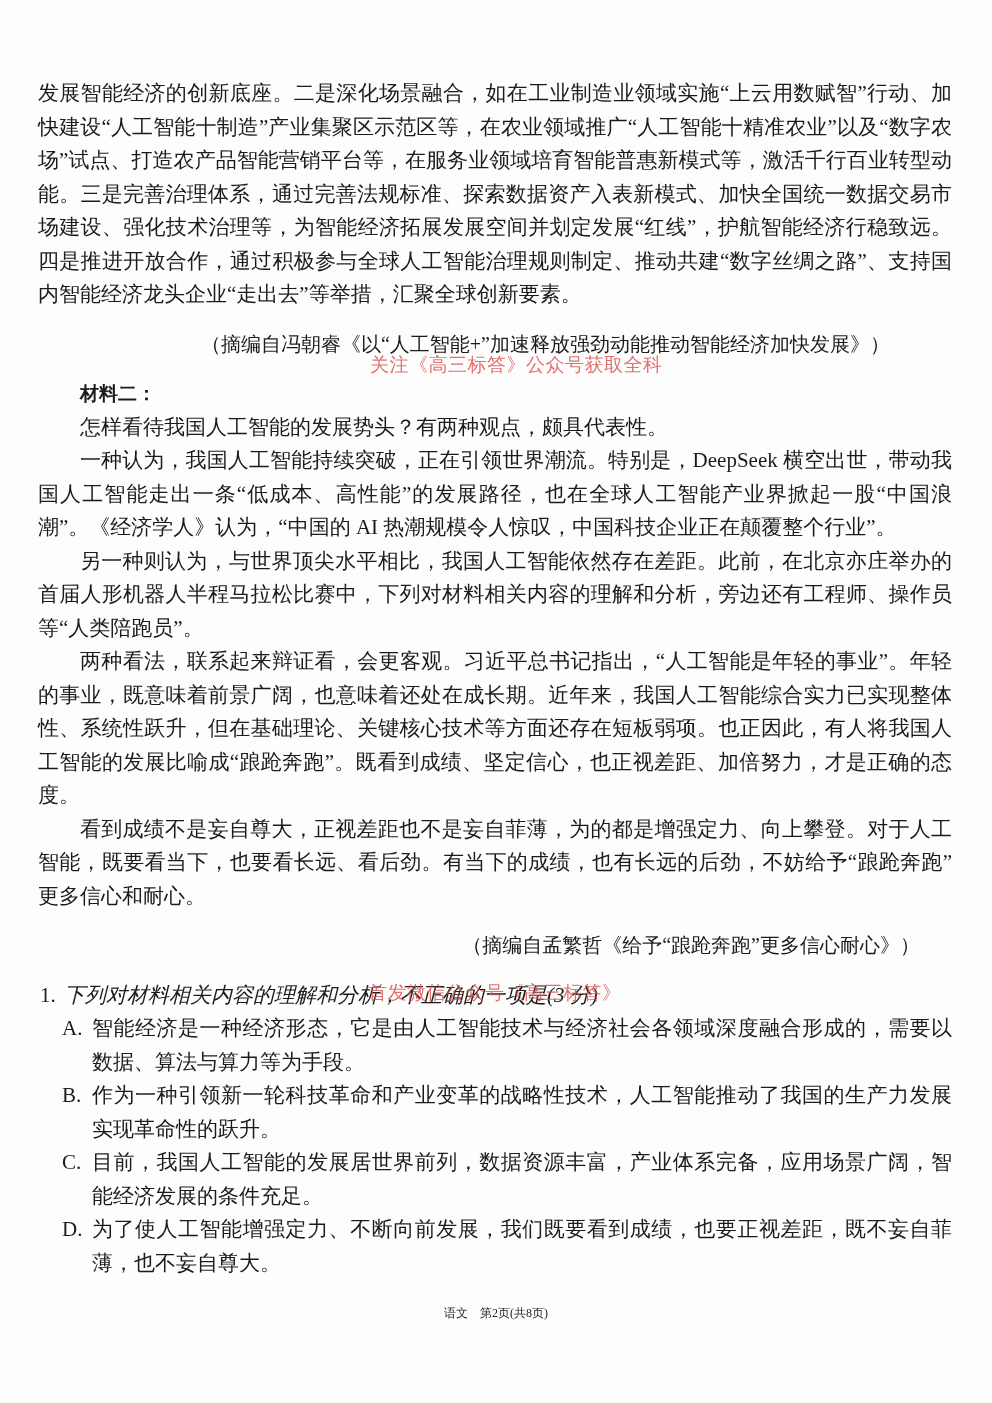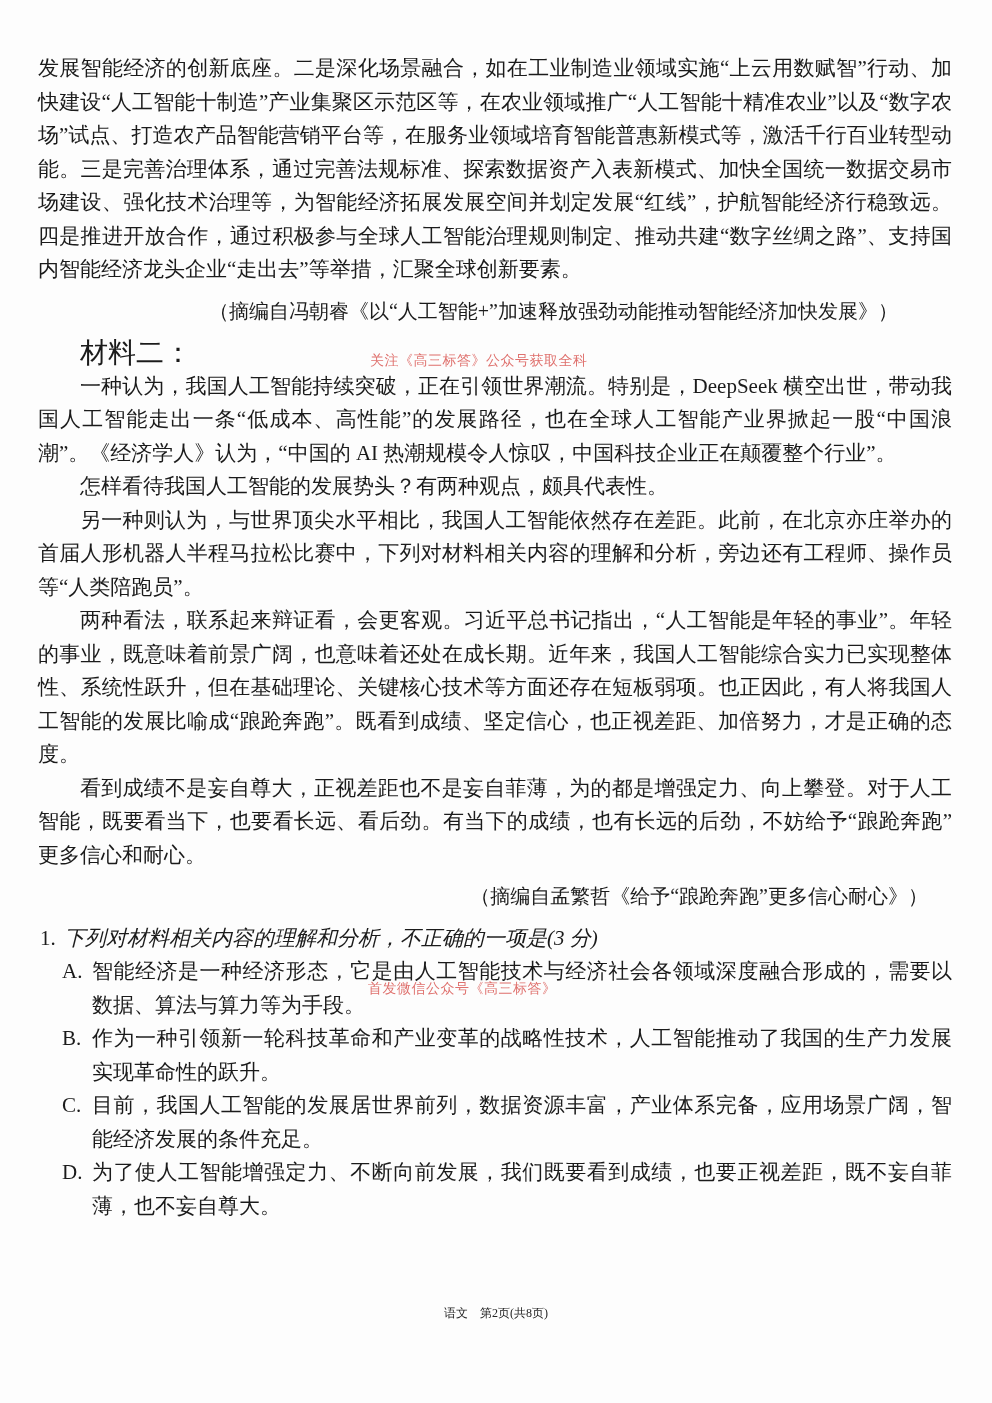--- a/index.html
+++ b/index.html
@@ -4,45 +4,45 @@
 <style>
   html,body{margin:0;padding:0;background:#e8e8e8;}
   .page{
     position:relative;
     width:992px;height:1403px;
     margin:0 auto;
     background:#fdfdfd;
     color:#1b1b1b;
     font-family:"Liberation Serif","DejaVu Serif",serif;
     box-sizing:border-box;
-    padding:52px 40px 0 38px;
+    padding:77px 40px 0 38px;
     overflow:hidden;
   }
   .body-text{
     margin:0;
     font-size:21px;
     line-height:33.5px;
     text-align:justify;
     text-justify:inter-ideograph;
     text-indent:2em;
   }
   .no-indent{text-indent:0;}
   .attribution{
-    margin:8px;
+    margin:16px;
     font-size:20px;
     line-height:33.5px;
     text-align:right;
     padding-right:46px;
   }
   .attribution-2{padding-right:16px;}
   .material-heading{
     margin:0;
     font-family:"Liberation Sans","DejaVu Sans",sans-serif;
-    font-weight:400;
-    font-size:28px;
+    font-weight:700;
+    font-size:19px;
     line-height:33.5px;
     padding-left:42px;
   }
   .question{margin-top:0;}
   .stem-row{
     display:flex;
     font-size:21px;
     line-height:33.5px;
     margin-left:2px;
   }
@@ -65,42 +65,42 @@
     top:1305px;left:0;
     width:100%;
     text-align:center;
     font-size:12px;
     color:#222;
   }
   .watermark{
     position:absolute;
     color:#d9534f;
     opacity:0.82;
-    font-size:14px;
+    font-size:19px;
     font-family:"Liberation Serif","DejaVu Serif",serif;
     white-space:nowrap;
     letter-spacing:0.5px;
     pointer-events:none;
   }
   .wm1{left:370px;top:352px;}
   .wm2{left:368px;top:980px;}
 </style>
 </head>
 <body>
 
 <div class="page">
 
   <p class="body-text no-indent">发展智能经济的创新底座。二是深化场景融合，如在工业制造业领域实施“上云用数赋智”行动、加快建设“人工智能十制造”产业集聚区示范区等，在农业领域推广“人工智能十精准农业”以及“数字农场”试点、打造农产品智能营销平台等，在服务业领域培育智能普惠新模式等，激活千行百业转型动能。三是完善治理体系，通过完善法规标准、探索数据资产入表新模式、加快全国统一数据交易市场建设、强化技术治理等，为智能经济拓展发展空间并划定发展“红线”，护航智能经济行稳致远。四是推进开放合作，通过积极参与全球人工智能治理规则制定、推动共建“数字丝绸之路”、支持国内智能经济龙头企业“走出去”等举措，汇聚全球创新要素。</p>
 
   <p class="attribution">（摘编自冯朝睿《以“人工智能+”加速释放强劲动能推动智能经济加快发展》）</p>
 
   <h3 class="material-heading">材料二：</h3>
 
+  <p class="body-text">怎样看待我国人工智能的发展势头？有两种观点，颇具代表性。</p>
   <p class="body-text">一种认为，我国人工智能持续突破，正在引领世界潮流。特别是，DeepSeek 横空出世，带动我国人工智能走出一条“低成本、高性能”的发展路径，也在全球人工智能产业界掀起一股“中国浪潮”。《经济学人》认为，“中国的 AI 热潮规模令人惊叹，中国科技企业正在颠覆整个行业”。</p>
-  <p class="body-text">怎样看待我国人工智能的发展势头？有两种观点，颇具代表性。</p>
   <p class="body-text">另一种则认为，与世界顶尖水平相比，我国人工智能依然存在差距。此前，在北京亦庄举办的首届人形机器人半程马拉松比赛中，下列对材料相关内容的理解和分析，旁边还有工程师、操作员等“人类陪跑员”。</p>
   <p class="body-text">两种看法，联系起来辩证看，会更客观。习近平总书记指出，“人工智能是年轻的事业”。年轻的事业，既意味着前景广阔，也意味着还处在成长期。近年来，我国人工智能综合实力已实现整体性、系统性跃升，但在基础理论、关键核心技术等方面还存在短板弱项。也正因此，有人将我国人工智能的发展比喻成“踉跄奔跑”。既看到成绩、坚定信心，也正视差距、加倍努力，才是正确的态度。</p>
   <p class="body-text">看到成绩不是妄自尊大，正视差距也不是妄自菲薄，为的都是增强定力、向上攀登。对于人工智能，既要看当下，也要看长远、看后劲。有当下的成绩，也有长远的后劲，不妨给予“踉跄奔跑”更多信心和耐心。</p>
 
   <p class="attribution attribution-2">（摘编自孟繁哲《给予“踉跄奔跑”更多信心耐心》）</p>
 
   <div class="question">
     <div class="stem-row">
       <span class="q-num">1.</span>
       <span class="q-stem">下列对材料相关内容的理解和分析，不正确的一项是(3 分)</span>

